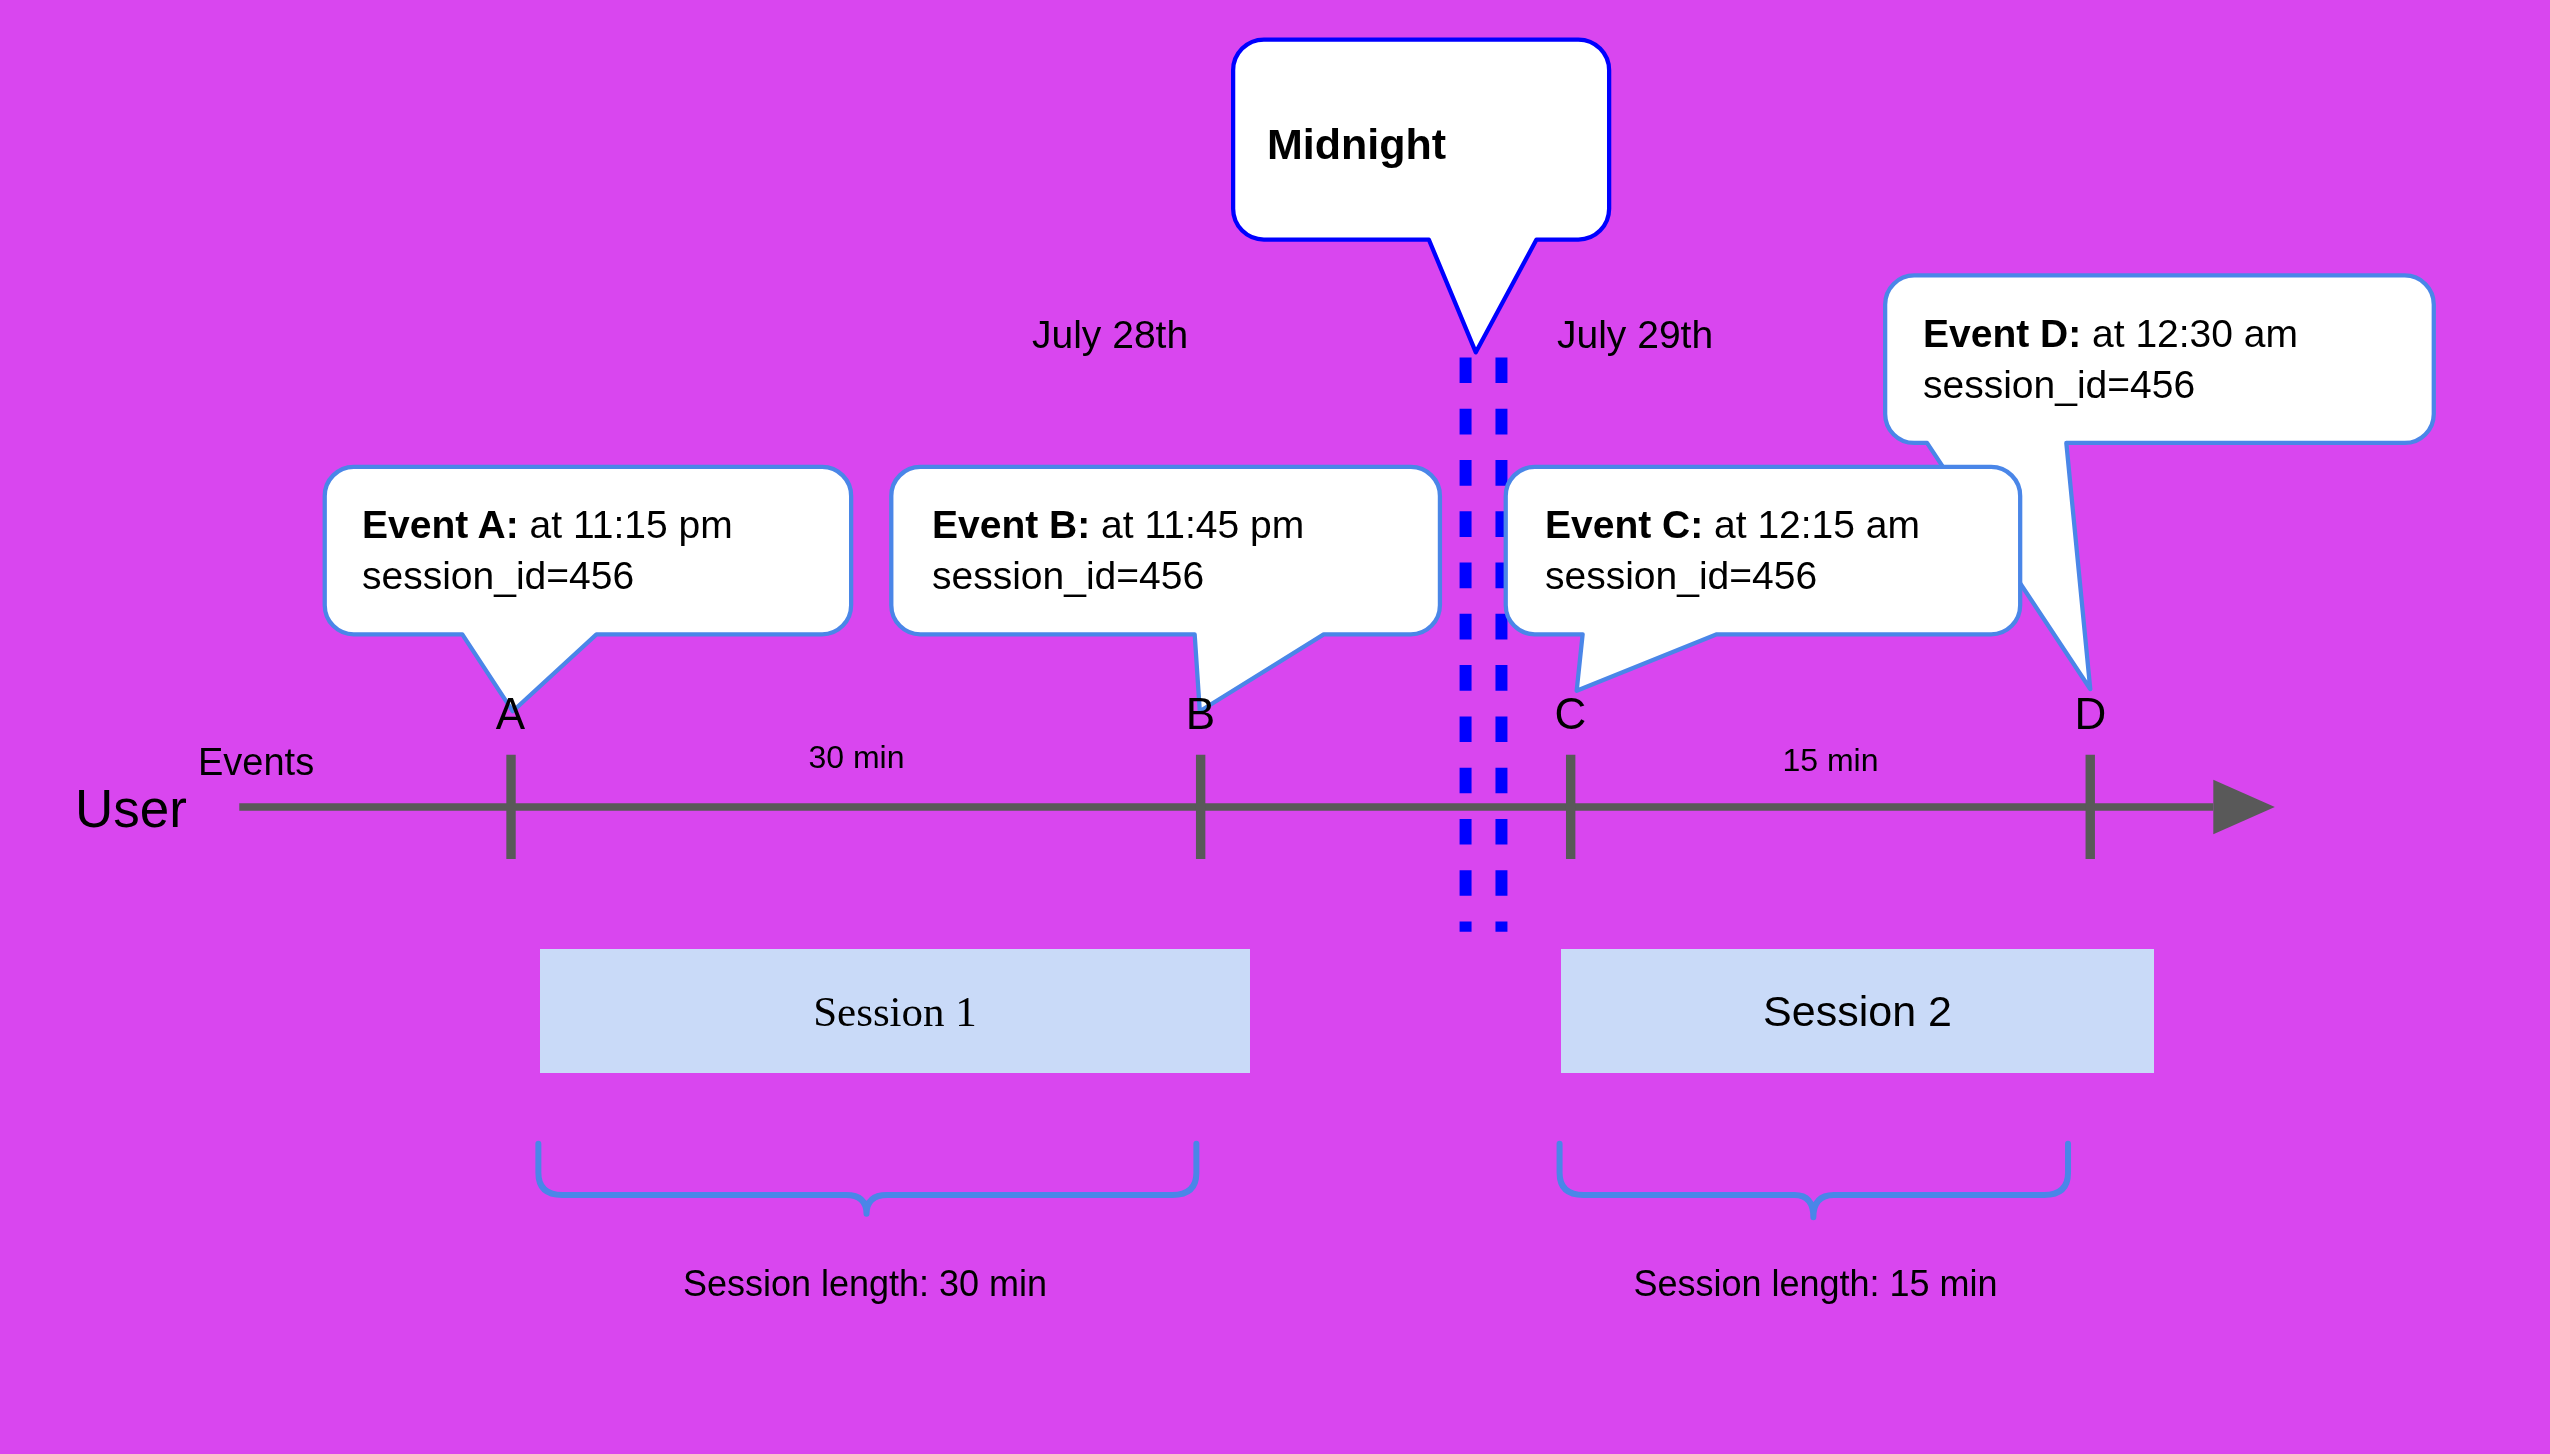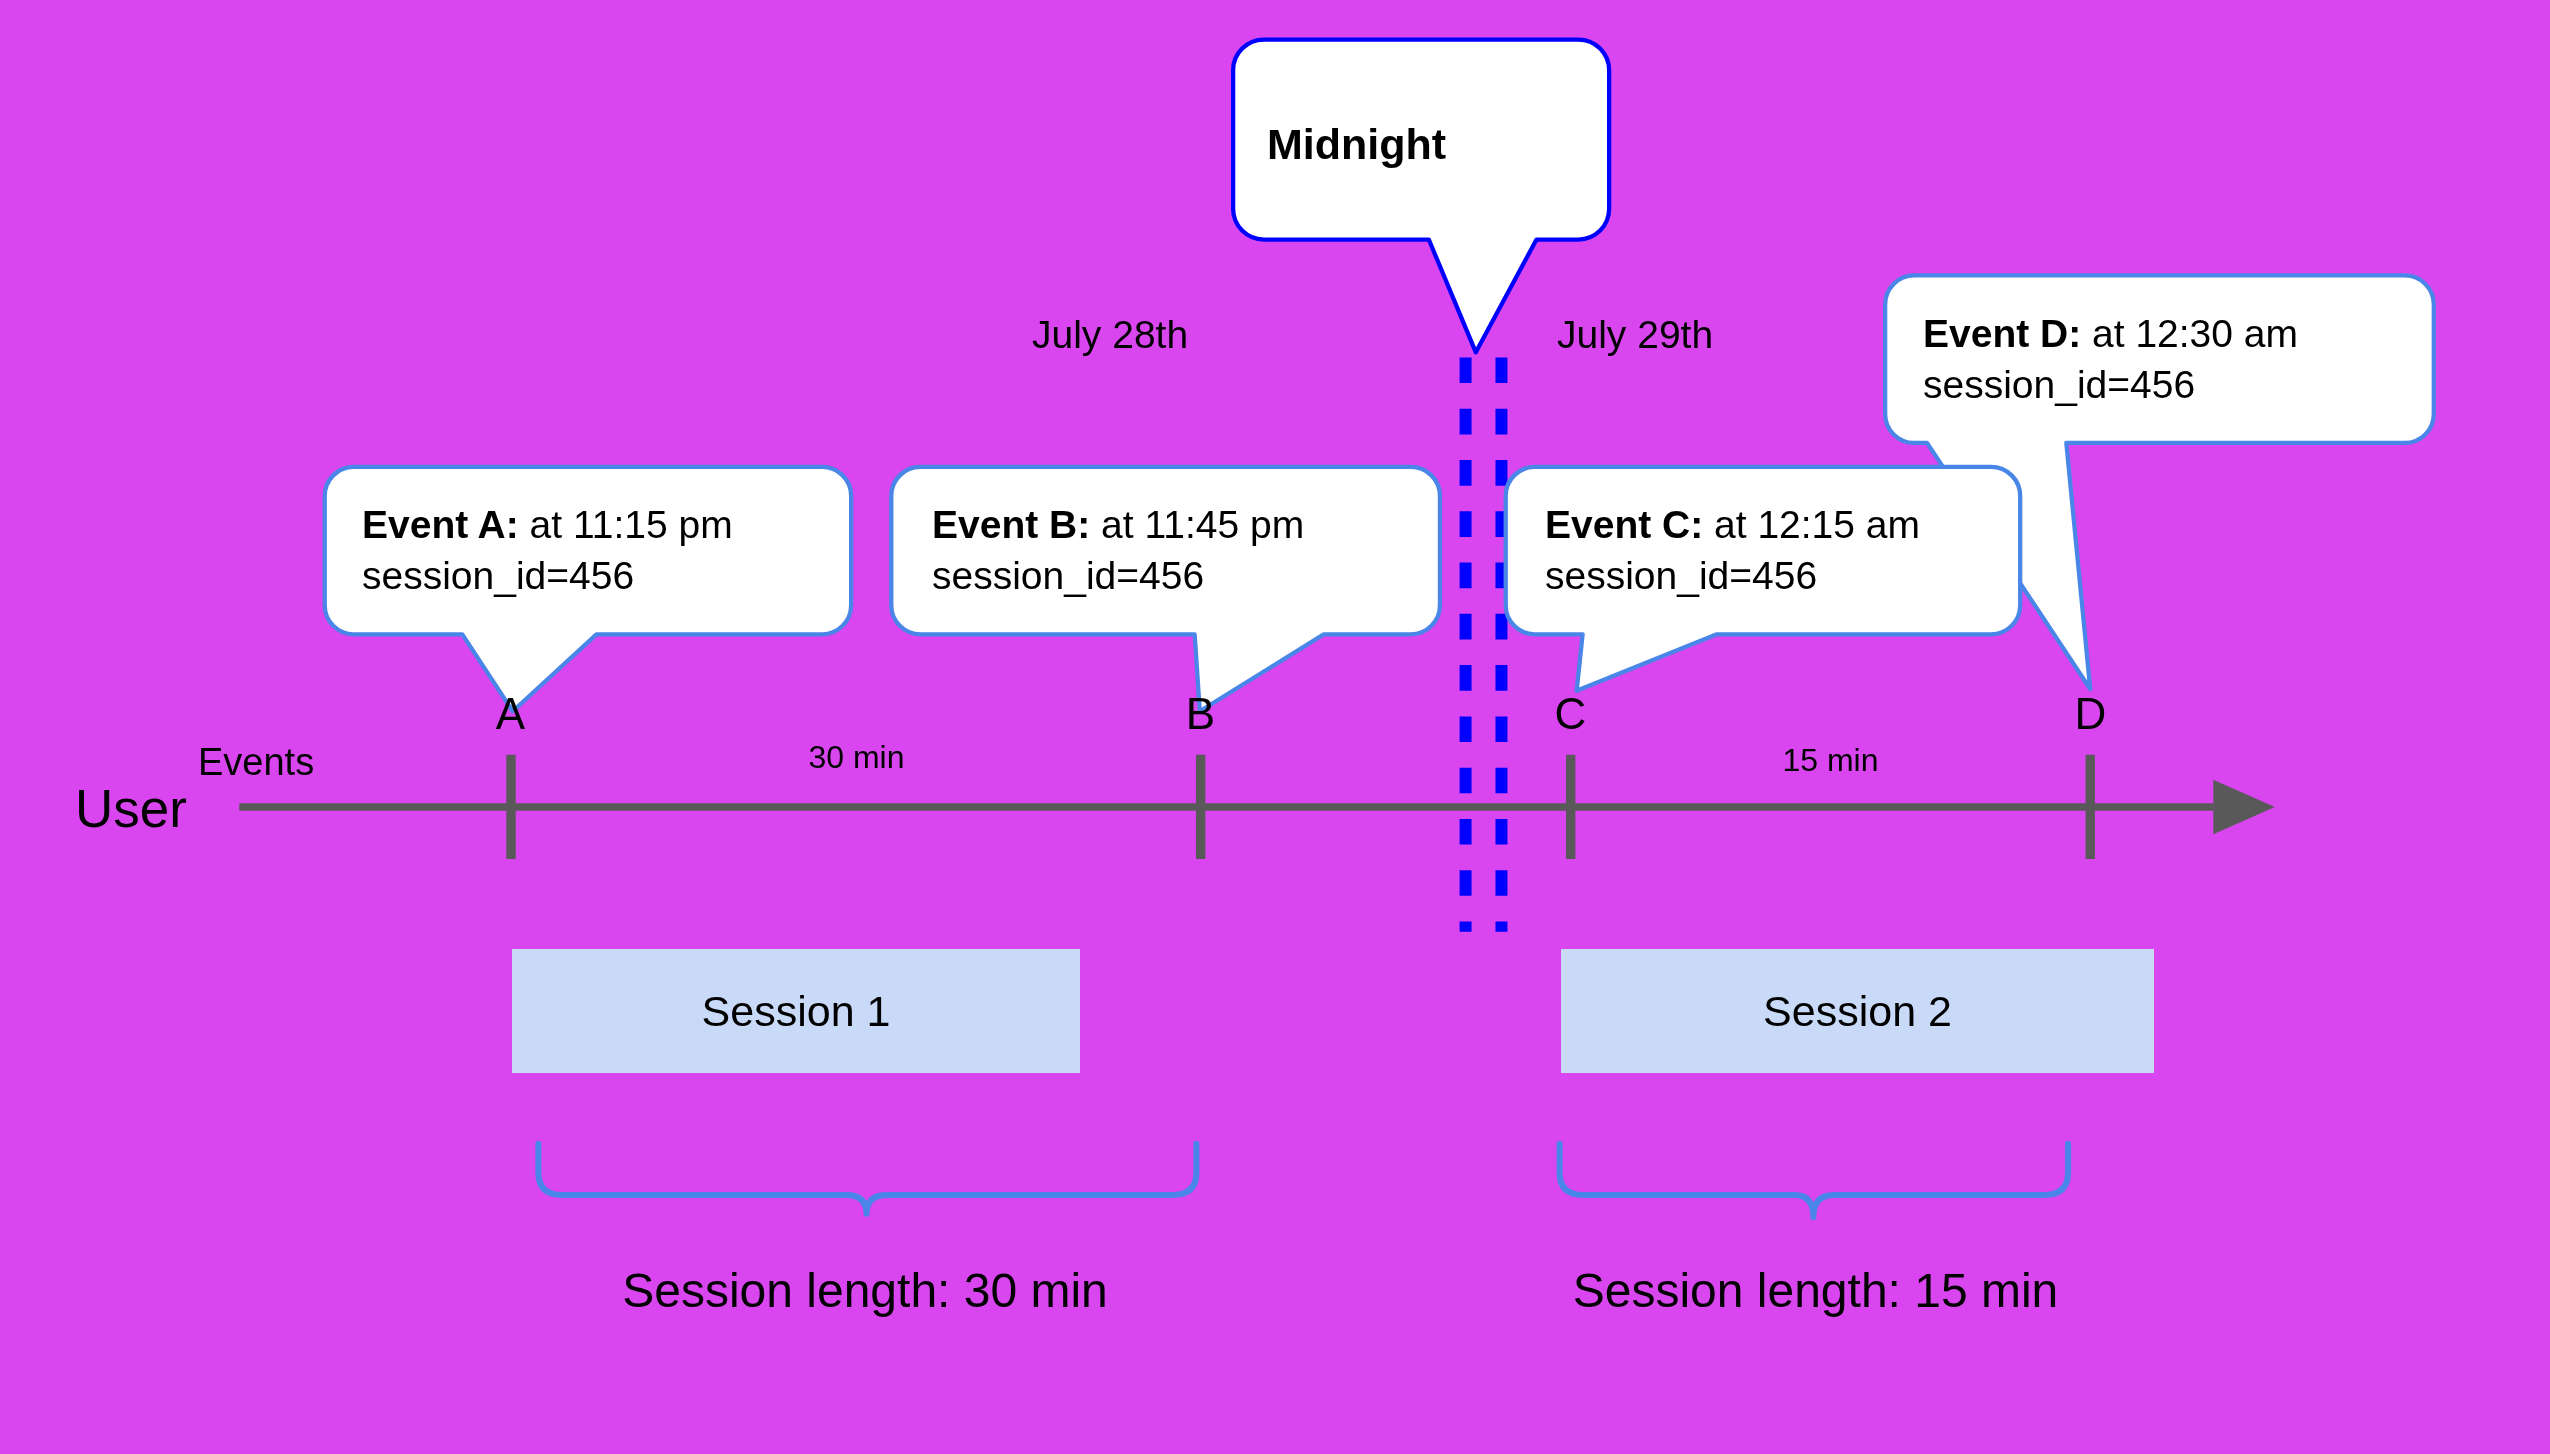--- a/index.html
+++ b/index.html
@@ -87,21 +87,21 @@
     align-items: center;
     justify-content: center;
   }
   .session-box span {
     font-size: 43px;
     color: #000000;
     white-space: nowrap;
   }
   .session-length {
     position: absolute;
-    font-size: 48px;
+    font-size: 36px;
     color: #000000;
     white-space: nowrap;
     text-align: center;
   }
 </style>
 </head>
 <body>
 
 <div id="stage">
 
@@ -254,21 +254,21 @@
   <div class="row-label-user" style="left:75px; top:778px;">User</div>
 
   <div class="tick-letter" style="left:468px; top:689px; width:85px;">A</div>
   <div class="tick-letter" style="left:1158px; top:689px; width:85px;">B</div>
   <div class="tick-letter" style="left:1528px; top:689px; width:85px;">C</div>
   <div class="tick-letter" style="left:2048px; top:689px; width:85px;">D</div>
 
   <div class="duration-label" style="left:771px; top:739px; width:171px;">30 min</div>
   <div class="duration-label" style="left:1745px; top:742px; width:171px;">15 min</div>
 
-  <div class="session-box" style="left:512px; top:949px; width:568px; height:124px;">
+  <div class="session-box" style="left:540px; top:949px; width:710px; height:124px;font-family:Liberation Serif, serif;">
     <span>Session 1</span>
   </div>
   <div class="session-box" style="left:1561px; top:949px; width:593px; height:124px;">
     <span>Session 2</span>
   </div>
 
   <div class="session-length" style="left:540px; top:1263px; width:650px;">Session length: 30 min</div>
   <div class="session-length" style="left:1561px; top:1263px; width:509px;">Session length: 15 min</div>
 
 </div>

